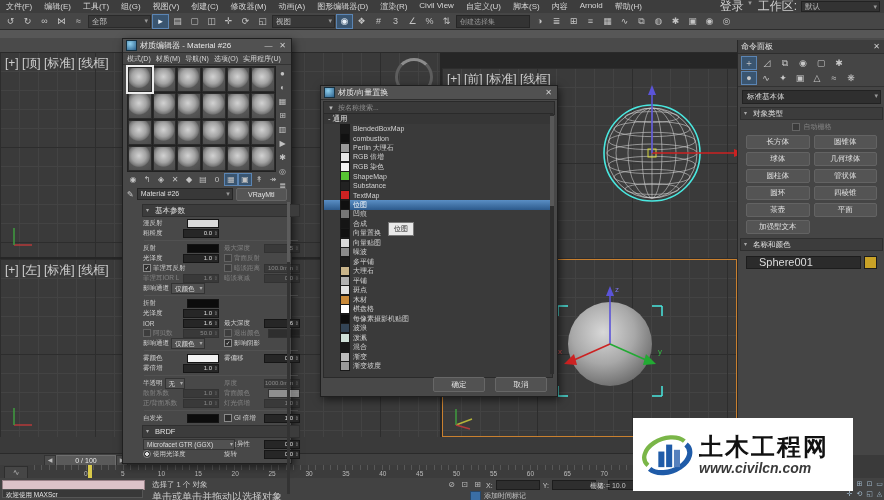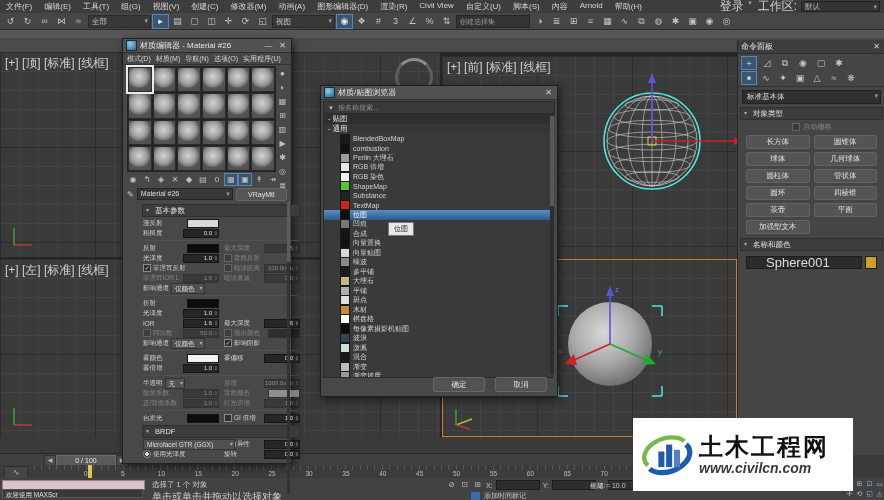--- a/index.html
+++ b/index.html
@@ -113,21 +113,21 @@
   .cmd-tabs{display:flex;gap:4px;padding:3px 4px 1px 4px}
   .cmd-cats{display:flex;gap:3px;padding:2px 4px;border-bottom:1px solid #333}
   .cmd-dd{margin:3px 4px;height:12px;line-height:12px;background:#2f2f2f;border:1px solid #222;
           font-size:7.5px;color:#ddd;padding:0 12px 0 4px;position:relative}
   .autogrid{display:flex;align-items:center;gap:4px;justify-content:center;height:12px;opacity:.45;font-size:7px}
   .cmd-grid{display:grid;grid-template-columns:1fr 1fr;gap:3px 4px;padding:2px 8px}
   .cmd-btn{height:12px;line-height:12px;background:#545454;border:1px solid #636363;border-radius:2px;
            text-align:center;font-size:7.5px;color:#e2e2e2;white-space:nowrap;overflow:hidden}
   .namerow{display:flex;gap:3px;padding:4px 8px;align-items:center}
   .namefield{width:100px;height:11px;line-height:11px;background:#2b2b2b;border:1px solid #1d1d1d;
-             font-size:13px;color:#ddd;padding:0 19px}
+             font-size:11px;color:#ddd;padding:0 12px}
   .colorchip{width:13px;height:11px;background:#c9a227;border:1px solid #1d1d1d}
   
   .timeslider{left:0;top:453px;width:737px;height:11px;background:#404040;border-top:1px solid #2a2a2a;
               border-bottom:1px solid #2a2a2a;z-index:4}
   .ts-btn{position:absolute;top:1px;width:10px;height:9px;line-height:9px;background:#4c4c4c;border:1px solid #333;
           text-align:center;font-size:6px;color:#bbb}
   .ts-handle{position:absolute;left:56px;top:1px;width:58px;height:9px;line-height:9px;background:#5a5a5a;
              border:1px solid #6e6e6e;text-align:center;font-size:7px;color:#e8e8e8}
   .trackbar{left:0;top:465px;width:838px;height:13px;background:#3c3c3c;border-bottom:1px solid #2a2a2a;z-index:4}
   .trackbar::before{content:"";position:absolute;left:34px;top:0;right:0;height:5px;
@@ -232,21 +232,21 @@
 
 <div class="abs vparea">
   <div class="vp" style="left:0;top:0;width:440px;height:205px">
     <span class="vp-label">[+] [顶] [标准] [线框]</span>
     <svg class="tripod" style="left:8px;bottom:6px" width="26" height="26">
       <line x1="6" y1="20" x2="24" y2="20" stroke="#b43a3a" stroke-width="1.5"></line>
       <line x1="6" y1="20" x2="6" y2="3" stroke="#3f9d3f" stroke-width="1.5"></line>
     </svg>
   </div>
 
-  <div class="vp" style="left:442px;top:4px;width:295px;height:205px">
+  <div class="vp" style="left:442px;top:16px;width:295px;height:205px">
     <span class="vp-label">[+] [前] [标准] [线框]</span>
     <svg style="position:absolute;left:110px;top:-15px" width="200" height="200">
       <g transform="translate(100,100)">
         <circle r="48" fill="none" stroke="#49e8e0" stroke-width="1.6"></circle>
         <circle r="45" fill="#454545" fill-opacity="0.35" stroke="#cfcfcf" stroke-width="0.7"></circle>
         <ellipse rx="36" ry="45" fill="none" stroke="#cfcfcf" stroke-width="0.6"></ellipse>
         <ellipse rx="24" ry="45" fill="none" stroke="#cfcfcf" stroke-width="0.6"></ellipse>
         <ellipse rx="10" ry="45" fill="none" stroke="#cfcfcf" stroke-width="0.6"></ellipse>
         <line x1="0" y1="-45" x2="0" y2="45" stroke="#cfcfcf" stroke-width="0.6"></line>
         <ellipse rx="27" ry="5.4" cy="-36" fill="none" stroke="#cfcfcf" stroke-width="0.6"></ellipse>
@@ -577,29 +577,28 @@
           </div>
         </div>
       </div>
   </div>
   <div class="pscroll"></div>
 </div>
 
 <div class="win" style="left:320px;top:85px;width:236px;height:310px;z-index:40">
   <div class="titlebar">
     <span class="title-ico"></span>
-    <span class="title-txt">材质/贴图浏览器</span>
+    <span class="title-txt">材质/向量置换</span>
     <span class="win-btn">✕</span>
   </div>
   <div class="dlg-search">
     <span class="arr">▼</span>
     <span class="ph">按名称搜索...</span>
   </div>
   <div class="maplist">
-      <div class="bhead">- 贴图</div>
       <div class="bhead sub">- 通用</div>
       <div class="bitem">
         <span class="bicon" style="background: rgb(26, 26, 26);"></span>
         <span>BlendedBoxMap</span>
       </div>
       <div class="bitem">
         <span class="bicon" style="background: rgb(17, 17, 17);"></span>
         <span>combustion</span>
       </div>
       <div class="bitem">

